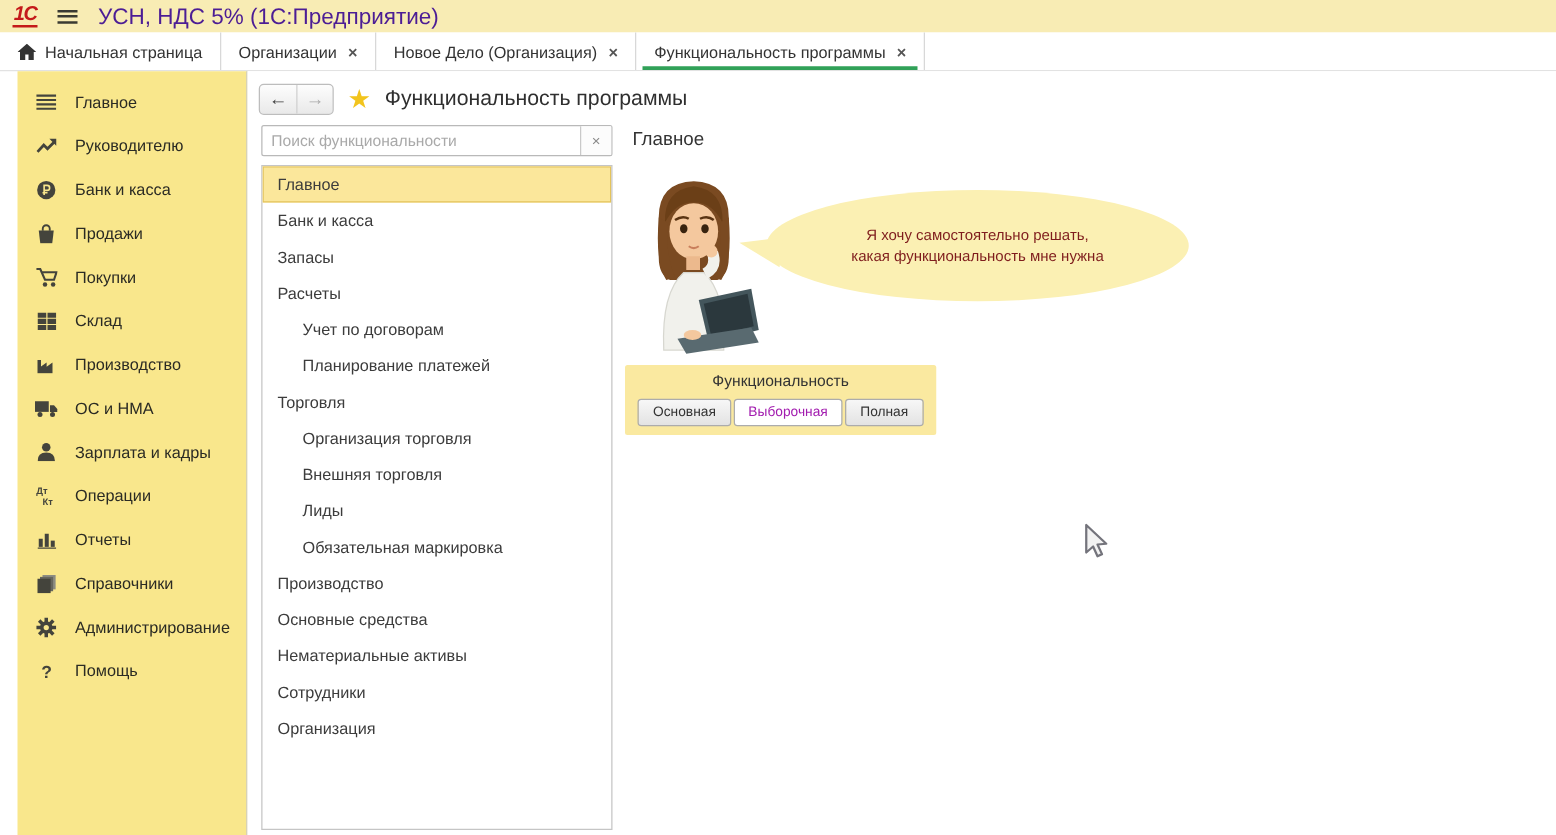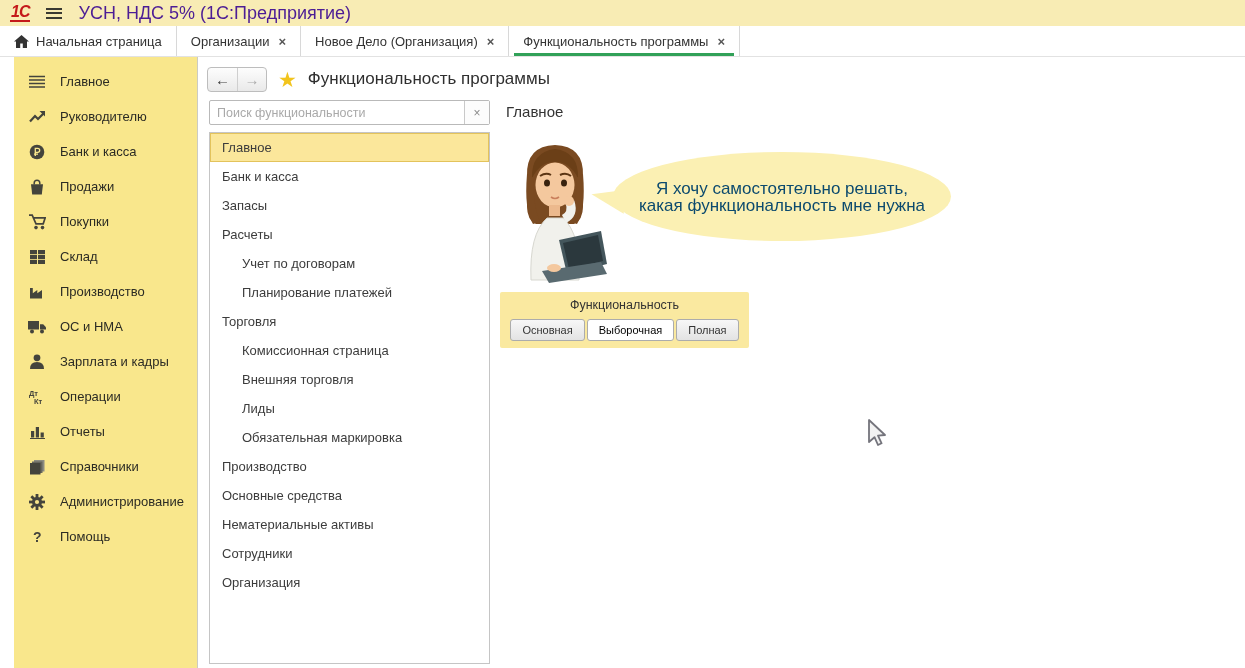--- a/index.html
+++ b/index.html
@@ -47,27 +47,27 @@
   .nav-item.sub { padding-left:31px; }
   .nav-item.selected { background:#FBE79B; border-color:#E3C35C; }
 
   
   .right-col { flex:1; padding-left:16px; }
   .section-title { font-size:15px; color:#333; margin-top:6px; height:18px; }
   .persona-row { position:relative; height:148px; margin-top:19px; }
   .avatar { position:absolute; left:-4px; top:0; }
   .bubble { position:absolute; left:107px; top:12px; width:338px; height:89px; background:#FBF0B3; border-radius:50%; display:flex; flex-direction:column; justify-content:center; align-items:center; }
   .bubble::before { content:''; position:absolute; left:-22px; top:36px; width:0; height:0; border-top:8px solid transparent; border-bottom:16px solid transparent; border-right:34px solid #FBF0B3; transform:rotate(6deg); }
-  .bubble-line { font-size:17px; color:#0c4a6e; line-height:17px; }
+  .bubble-line { font-size:12px; color:#7f1d1d; line-height:17px; }
 
   .func-panel { width:249px; background:#FAE9A0; border-radius:2px; margin-top:4px; margin-left:-6px; padding:6px 4px 7px; text-align:center; }
   .func-title { font-size:12.5px; color:#333; margin-bottom:7px; }
   .func-buttons { display:flex; gap:2px; justify-content:center; }
   .func-btn { border:1px solid #ACACAC; border-radius:3px; padding:4px 11px; font-size:11px; color:#333; background:linear-gradient(#F7F7F7,#E3E3E3); cursor:pointer; white-space:nowrap; }
-  .func-btn.on { background:#fff; color:#000000; }
+  .func-btn.on { background:#fff; color:#a21caf; }
 
   .cursor { position:absolute; left:666px; top:360px; pointer-events:none; }
 </style>
 </head>
 <body>
 
 <div class="titlebar">
   <span class="logo">1С</span>
   <span class="burger"></span>
   <span class="win-title">УСН, НДС 5%  (1С:Предприятие)</span>
@@ -297,21 +297,21 @@
 
             <div class="nav-item">Расчеты</div>
 
             <div class="nav-item sub">Учет по договорам</div>
 
             <div class="nav-item sub">Планирование платежей</div>
 
             <div class="nav-item">Торговля</div>
 
 
-            <div class="nav-item sub">Комиссионная страница</div>
+            <div class="nav-item sub">Организация торговля</div>
 
             <div class="nav-item sub">Внешняя торговля</div>
 
             <div class="nav-item sub">Лиды</div>
 
             <div class="nav-item sub">Обязательная маркировка</div>
 
             <div class="nav-item">Производство</div>
 
             <div class="nav-item">Основные средства</div>

